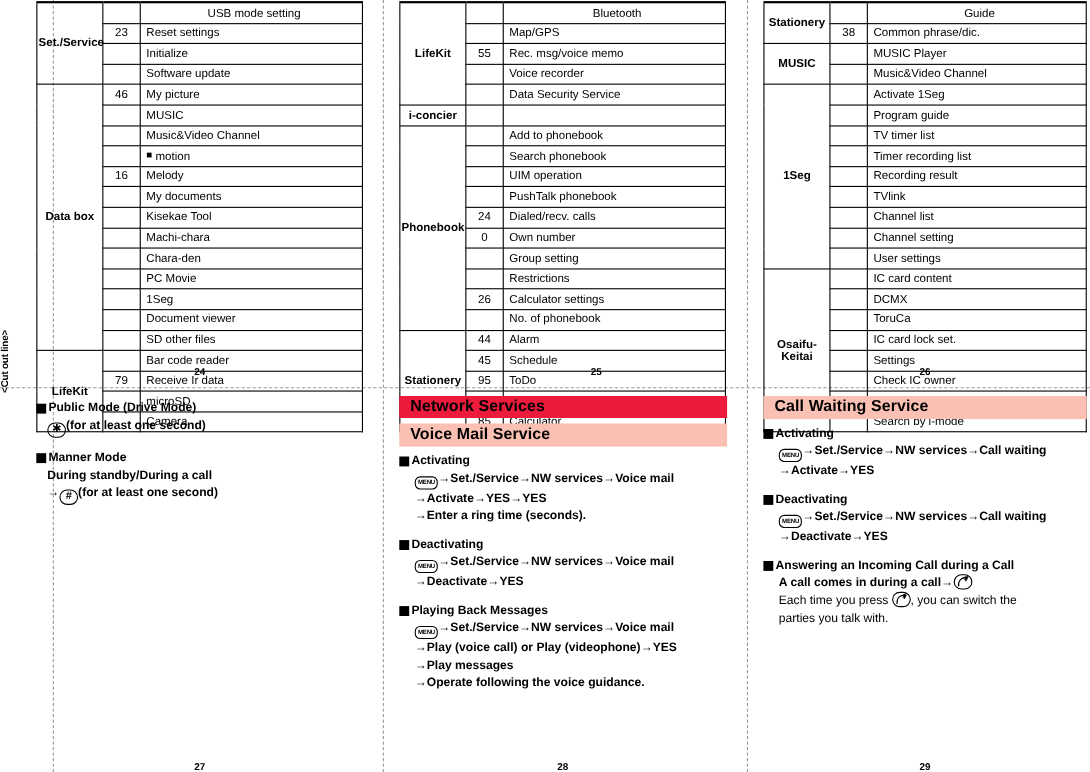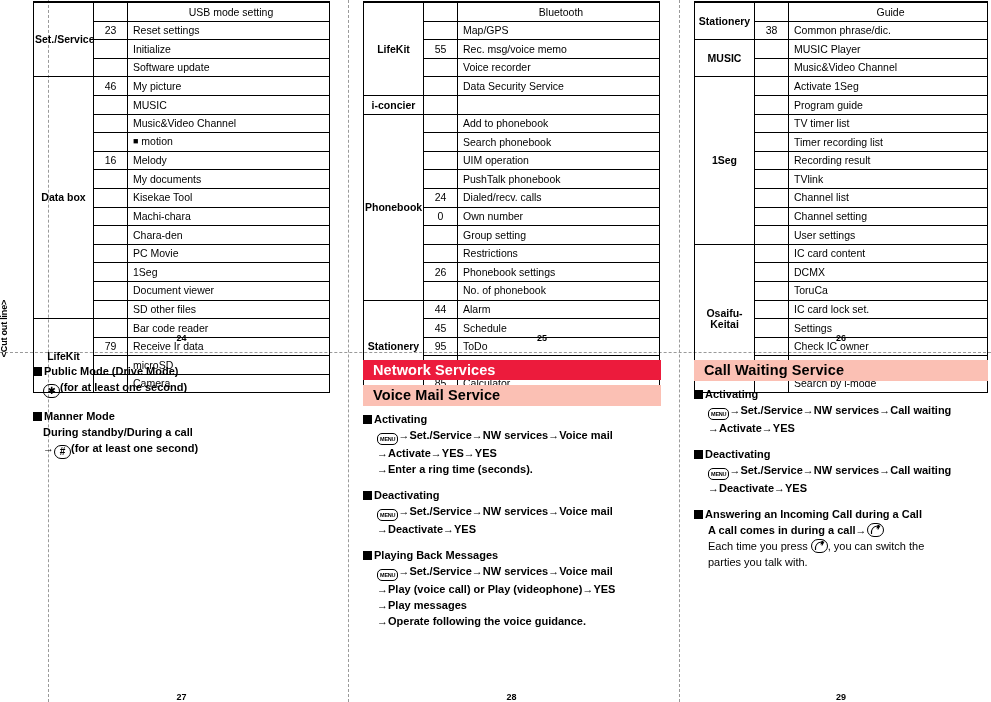--- a/index.html
+++ b/index.html
@@ -33,21 +33,21 @@
   .tbl td.item{padding-left:5px;}
   .tbl .topline{border-top:2px solid #000;text-align:center;}
   .tbl .secline{border-top:1.6px solid #000;}
   .imot{display:inline-block;font-size:9px;transform:translateY(-1px);}
 
   .pgnum{position:absolute;font-size:9px;font-weight:bold;text-align:center;}
 
   
   .blk{position:absolute;}
   .bar-red{
-    background:#ec1b3c;color:#ffffff;font-weight:bold;font-size:14.5px;
+    background:#ec1b3c;color:#000000;font-weight:bold;font-size:14.5px;
     line-height:20px;height:20px;padding:0 0 0 10px;letter-spacing:0.1px;
   }
   .bar-pink{
     background:#fbc0b4;color:#000;font-weight:bold;font-size:14.5px;
     line-height:21px;height:21px;padding:0 0 0 10px;letter-spacing:0.1px;
   }
   .h3{font-weight:bold;font-size:11px;line-height:15px;margin-top:6px;display:flex;align-items:center;}
   .sq{display:inline-block;width:9px;height:9px;background:#000;margin-right:2px;flex:none;}
   .step{font-weight:bold;font-size:11px;line-height:16px;padding-left:14px;white-space:nowrap;}
   .step.plain{font-weight:normal;}
@@ -224,21 +224,21 @@
         <tr>
           <td class="num" style="width:33px;"></td>
           <td class="item">Group setting</td>
         </tr>
         <tr>
           <td class="num" style="width:33px;"></td>
           <td class="item">Restrictions</td>
         </tr>
         <tr>
           <td class="num" style="width:33px;">26</td>
-          <td class="item">Phonebook settings</td>
+          <td class="item">Calculator settings</td>
         </tr>
         <tr>
           <td class="num" style="width:33px;"></td>
           <td class="item">No. of phonebook</td>
         </tr>
         <tr>
           <td class="cat secline" rowspan="5" style="width:57px;">Stationery</td>
           <td class="num secline" style="width:33px;">44</td>
           <td class="item secline">Alarm</td>
         </tr>

